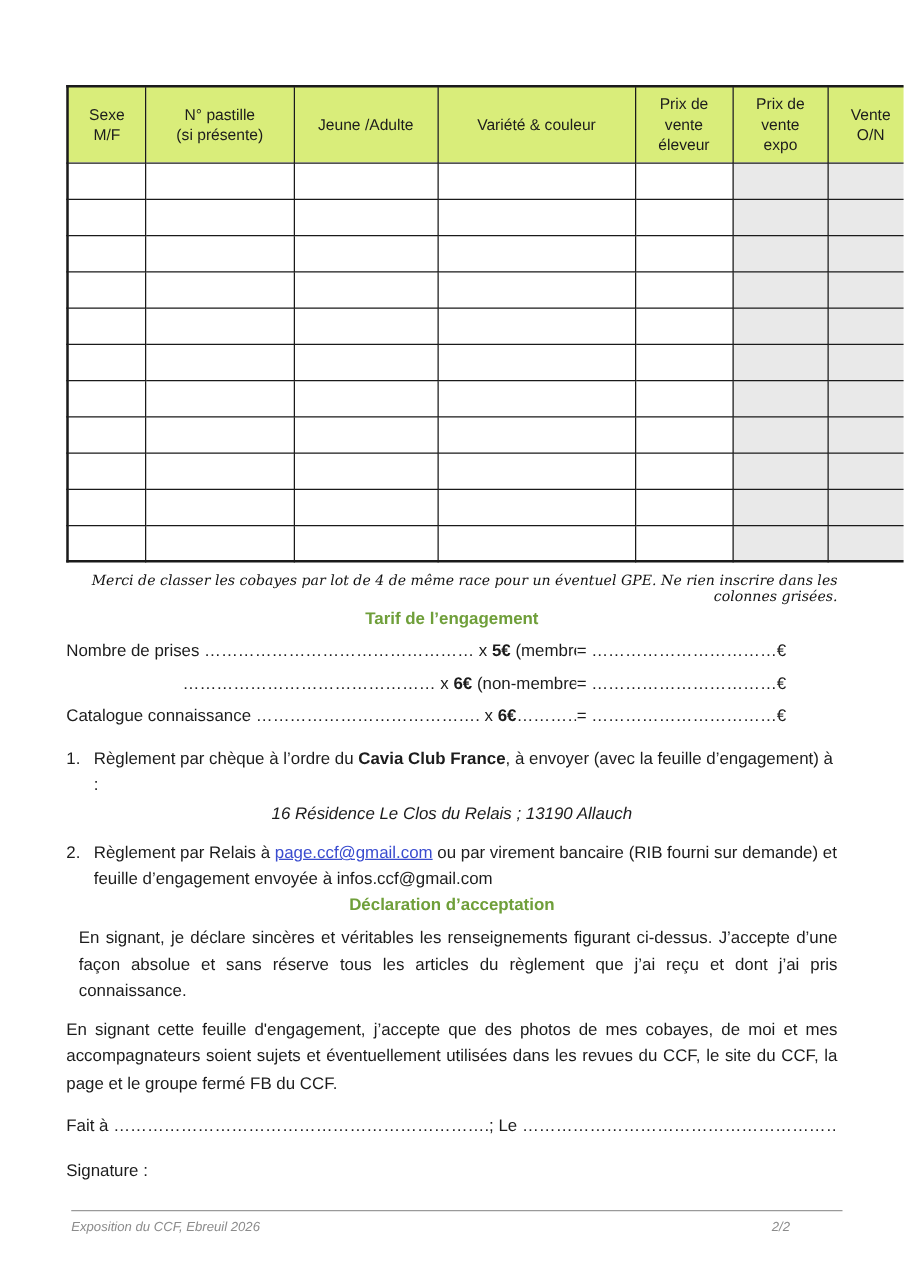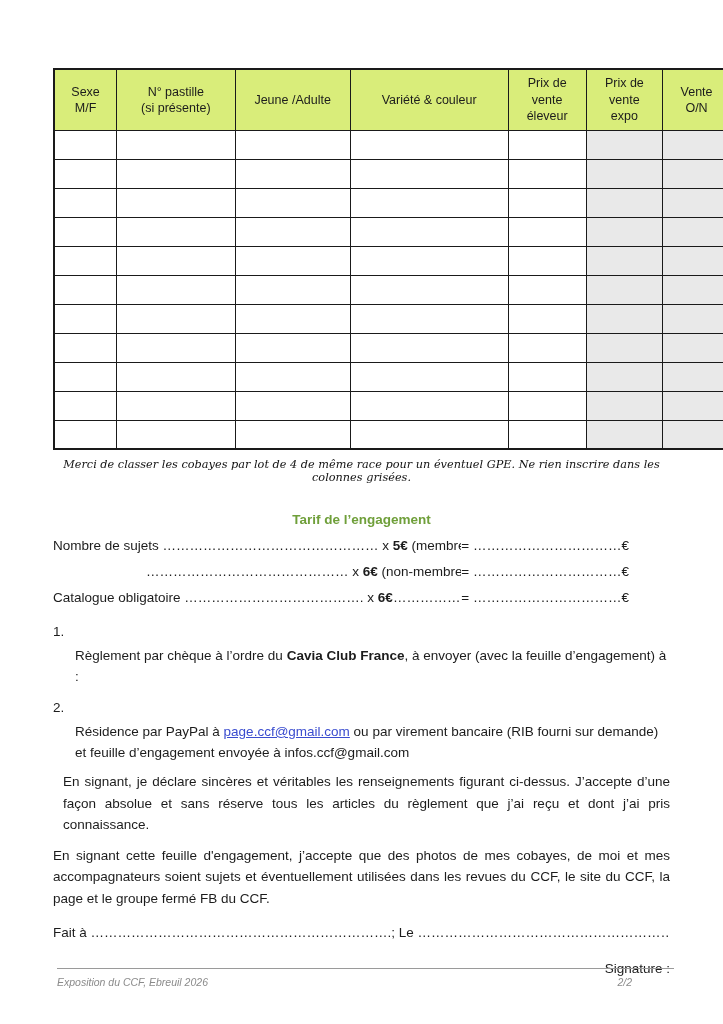--- a/index.html
+++ b/index.html
@@ -30,49 +30,49 @@
     text-align:center;vertical-align:middle;
     height:61px;white-space:pre-line;
   }
   table.engagement td{
     border:1.5px solid var(--border);
     height:29px;background:#fff;
   }
   table.engagement td.shaded{background:var(--shaded);}
 
   .table-note{
-    text-align:center;
+    text-align:right;
     font-family:"DejaVu Serif",serif;font-style:italic;font-size:11.3px;
     margin-top:8px;color:#111;
   }
 
   h3.sec{
     text-align:center;color:var(--green);
     font-size:13.5px;font-weight:700;
-    margin-top:28px;
+    margin-top:3px;
   }
 
   .tarif-lines{width:576px;margin-top:6px;}
   .tarif-line{display:flex;line-height:26px;white-space:nowrap;}
   .tl-left{flex:1;min-width:0;overflow:hidden;}
   .tarif-line.indent .tl-left{padding-left:93px;}
   .tl-tail{flex:none;}
 
   .list-item{display:flex;line-height:21px;margin-top:10px;}
   .list-item .num{flex:none;width:22px;}
-  .list-item .item-text{flex:1;margin-top:24px;}
+  .list-item .item-text{flex:1;}
 
   .address{text-align:center;font-style:italic;line-height:21px;margin-top:2px;}
   .address.first{margin-top:5px;}
 
   .just{text-align:justify;line-height:21.5px;margin-top:9px;}
   .para-top{margin-top:8px;margin-left:10px;}
 
   .fait-line{margin-top:16px;white-space:nowrap;overflow:hidden;width:617px;}
-  .signature-label{margin-top:21px;text-align:right;}
+  .signature-label{margin-top:21px;}
 
   .email-link{color:var(--link);text-decoration:underline;cursor:pointer;}
 
   .footer{
     position:absolute;left:57px;top:968px;width:617px;
     border-top:1.3px solid #9a9a9a;padding-top:7px;
     display:flex;justify-content:space-between;
     font-style:italic;font-size:10.5px;color:#8b8b8b;
   }
   .footer .right{padding-right:42px;}
@@ -212,42 +212,44 @@
             <td class="shaded"></td>
           </tr>
         </tbody>
     </table>
 
     <p class="table-note">Merci de classer les cobayes par lot de 4 de même race pour un éventuel GPE. Ne rien inscrire dans les colonnes grisées.</p>
 
     <h3 class="sec">Tarif de l’engagement</h3>
     <div class="tarif-lines">
       <div class="tarif-line">
-        <span class="tl-left"><span>Nombre de sujets ………………………………………… x </span><b>5€</b><span> (membre du CCF)</span></span>
+        <span class="tl-left"><span>Nombre de prises ………………………………………… x </span><b>5€</b><span> (membre du CCF)</span></span>
         <span class="tl-tail">= ……………………………€</span>
       </div>
       <div class="tarif-line indent">
         <span class="tl-left"><span>……………………………………… x </span><b>6€</b><span> (non-membre du CCF)</span></span>
         <span class="tl-tail">= ……………………………€</span>
       </div>
       <div class="tarif-line">
-        <span class="tl-left"><span>Catalogue obligatoire …………………………………. x </span><b>6€</b><span>………………………………………</span></span>
+        <span class="tl-left"><span>Catalogue connaissance …………………………………. x </span><b>6€</b><span>………………………………………</span></span>
         <span class="tl-tail">= ……………………………€</span>
       </div>
     </div>
 
     <div class="list-item">
       <span class="num">1.</span>
       <div class="item-text"><span>Règlement par chèque à l’ordre du </span><b>Cavia Club France</b><span>, à envoyer (avec la feuille d’engagement) à :</span></div>
     </div>
+    <p class="address">16 Résidence Le Clos du Relais ; 13190 Allauch</p>
     <div class="list-item">
       <span class="num">2.</span>
-      <div class="item-text"><span>Résidence par PayPal à </span><a class="email-link">page.ccf@gmail.com</a><span> ou par virement bancaire (RIB fourni sur demande) et feuille d’engagement envoyée à infos.ccf@gmail.com</span></div>
+      <div class="item-text"><span>Règlement par Relais à </span><a class="email-link">page.ccf@gmail.com</a><span> ou par virement bancaire (RIB fourni sur demande) et feuille d’engagement envoyée à infos.ccf@gmail.com</span></div>
     </div>
 
+    <h3 class="sec">Déclaration d’acceptation</h3>
     <p class="just para-top">En signant, je déclare sincères et véritables les renseignements figurant ci-dessus. J’accepte d’une façon absolue et sans réserve tous les articles du règlement que j’ai reçu et dont j’ai pris connaissance.</p>
     <p class="just">En signant cette feuille d'engagement, j’accepte que des photos de mes cobayes, de moi et mes accompagnateurs soient sujets et éventuellement utilisées dans les revues du CCF, le site du CCF, la page et le groupe fermé FB du CCF.</p>
 
     <p class="fait-line">Fait à ………………………………………………………….; Le ……………………………………………………………………………….</p>
     <p class="signature-label">Signature :</p>
   </div>
 
   <div class="footer">
     <span class="left">Exposition du CCF, Ebreuil 2026</span>
     <span class="right">2/2</span>

